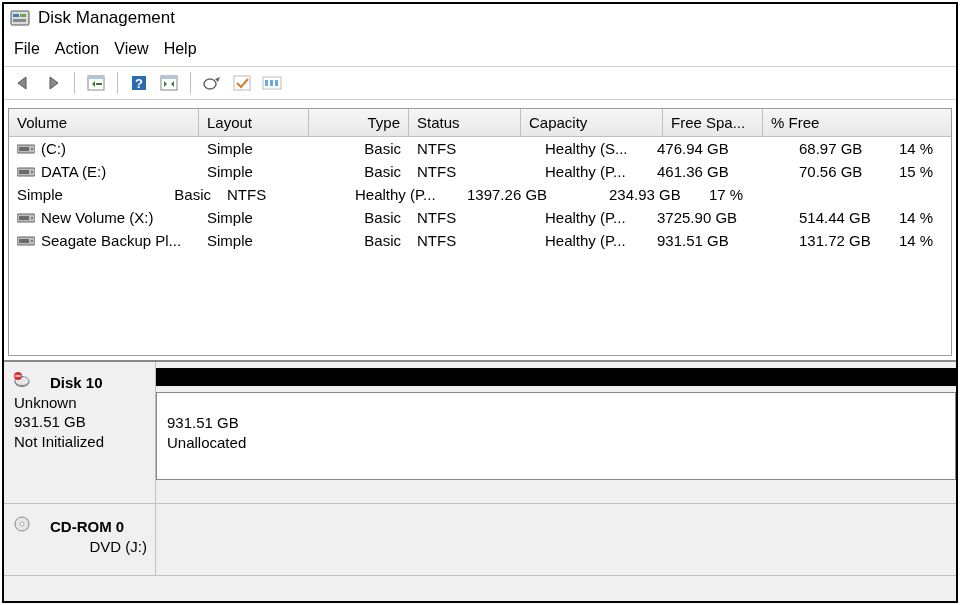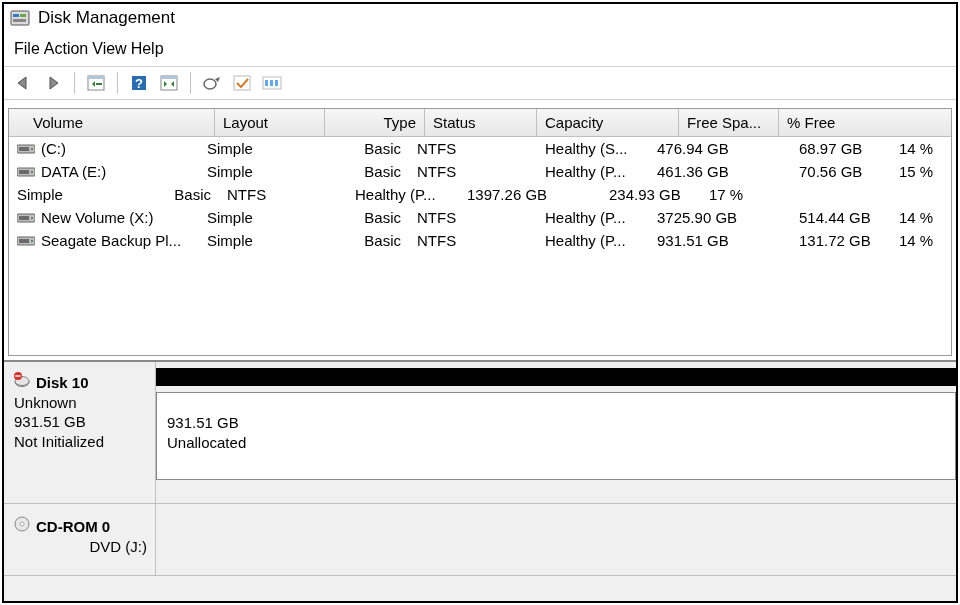--- a/index.html
+++ b/index.html
@@ -23,21 +23,21 @@
   .titlebar {
     display: flex; align-items: center;
     padding: 4px 22px 6px 6px;
     gap: 8px;
     background: #fff;
   }
   .title-icon svg { display:block; }
   .title-text { font-size: 17px; }
   
   .menubar {
-    display: flex; gap: 4px;
+    display: flex; gap: 15px;
     padding: 6px 10px 8px 10px;
     border-bottom: 1px solid #d0d0d0;
   }
   .menubar .menu-item { font-size: 16px; cursor: default; }
   
   .toolbar {
     display: flex; align-items: center;
     padding: 4px 6px;
     gap: 4px;
     border-bottom: 1px solid #d0d0d0;
@@ -56,21 +56,20 @@
     margin: 8px 4px 4px 4px;
     height: 248px;
     overflow: hidden;
     background: #fff;
   }
   .vol-header {
     display:flex;
     background: linear-gradient(#f6f6f6,#e8e8e8);
     border-bottom: 1px solid #bfbfbf;
     font-size: 15px;
-    padding-left: 16px;
   }
   .vol-header .hcell {
     padding: 5px 8px;
     border-right: 1px solid #bfbfbf;
     overflow:hidden; white-space:nowrap; text-overflow:ellipsis;
   }
   .c-vol { width: 190px; }
   .c-layout { width: 110px; }
   .c-type { width: 100px; text-align: right; }
   .c-fs { width: 128px; }
@@ -103,21 +102,21 @@
   }
   .disk-info {
     width: 152px;
     padding: 10px 8px 10px 10px;
     font-size: 15px;
     line-height: 1.3;
     border-right: 1px solid #c0c0c0;
     background:#f0f0f0;
   }
   .disk-info .disk-title {
-    display:flex; align-items:center; gap:6px;
+    display:flex; align-items:center; gap:20px;
     font-weight:bold;
   }
   .disk-region {
     flex:1;
     padding: 6px 0 6px 0;
   }
   .black-bar {
     height: 18px;
     background: #000;
     margin-bottom: 6px;

